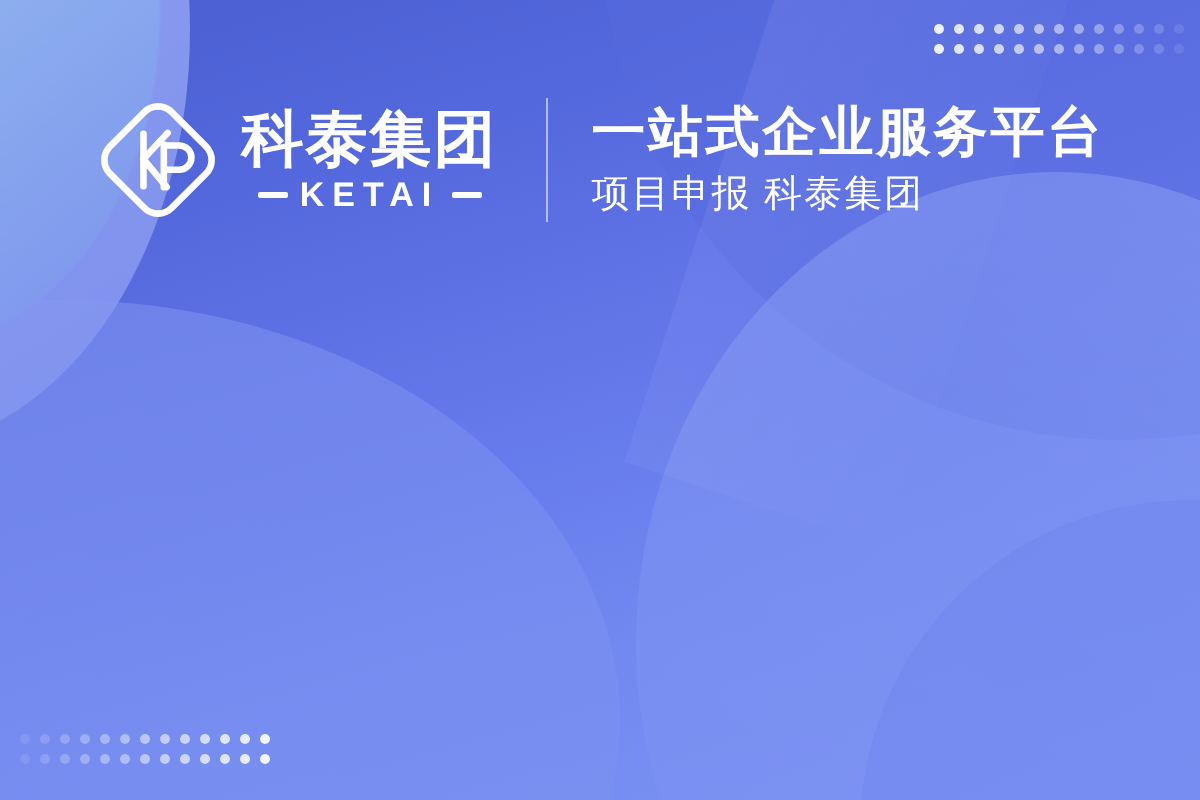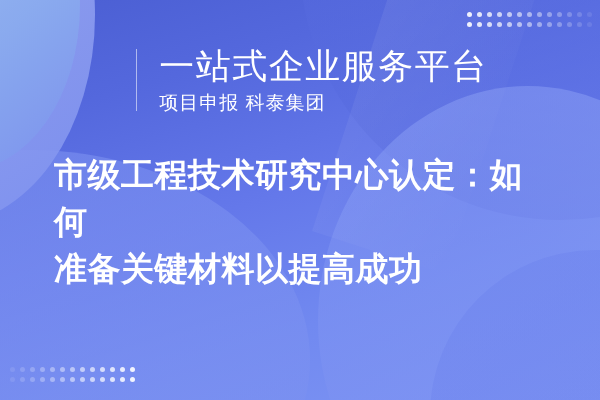--- a/index.html
+++ b/index.html
@@ -141,22 +141,22 @@
   }
   .divider {
     width: 1px;
     height: 62px;
     background: rgba(255,255,255,.55);
     margin: 0 22px 0 24px;
   }
   .tagline-block { display: flex; flex-direction: column; }
   .tagline-main {
     color: #ffffff;
-    font-size: 35px;
-    font-weight: 400;
+    font-size: 27px;
+    font-weight: 700;
     letter-spacing: 1.5px;
     line-height: 1.22;
     white-space: nowrap;
   }
   .tagline-sub {
     color: #ffffff;
     font-size: 19px;
     font-weight: 400;
     letter-spacing: 1px;
     line-height: 1.3;
@@ -253,26 +253,43 @@
         <span class="dot" style="opacity: 0.633; background: rgb(255, 255, 255);"></span>
         <span class="dot" style="opacity: 0.7; background: rgb(255, 255, 255);"></span>
         <span class="dot" style="opacity: 0.767; background: rgb(255, 255, 255);"></span>
         <span class="dot" style="opacity: 0.833; background: rgb(255, 255, 255);"></span>
         <span class="dot" style="opacity: 0.9; background: rgb(255, 255, 255);"></span>
       </div>
     </div>
 
   <div class="header">
 
+    <div class="logo-block">
+      <span class="logo-mark">
+        <svg viewBox="0 0 64 64" width="62" height="62" fill="none" aria-hidden="true">
+          <rect x="9.5" y="9.5" width="45" height="45" rx="10" ry="10" transform="rotate(45 32 32)" stroke="#ffffff" stroke-width="3.4" fill="none"></rect>
+          <path d="M24.5 18.5 L24.5 45.5" stroke="#ffffff" stroke-width="3.4" stroke-linecap="round"></path>
+          <path d="M37 18 L24.5 31.5 L36.5 46" stroke="#ffffff" stroke-width="3.4" stroke-linecap="round" stroke-linejoin="round" fill="none"></path>
+          <path d="M35 24 L35 46" stroke="#ffffff" stroke-width="3.4" stroke-linecap="round"></path>
+          <path d="M35 24.5 L43 24.5 A6.2 6.2 0 0 1 43 37 L35 37" stroke="#ffffff" stroke-width="3.4" stroke-linejoin="round" fill="none"></path>
+        </svg>
+      </span>
+      <span class="logo-text">
+        <span class="logo-cn">科泰集团</span>
+        <span class="logo-en-row">
+          <span class="logo-dash"></span>
+          <span class="logo-en">KETAI</span>
+          <span class="logo-dash"></span>
+        </span>
+      </span>
+    </div>
 
     <div class="divider"></div>
 
     <div class="tagline-block">
       <span class="tagline-main">一站式企业服务平台</span>
       <span class="tagline-sub">项目申报 科泰集团</span>
     </div>
 
   </div>
 
-  <div class="headline">市级工程技术研究中心认定：如何
-准备关键材料以提高成功</div>
 
 </div>
 
 </body></html>

